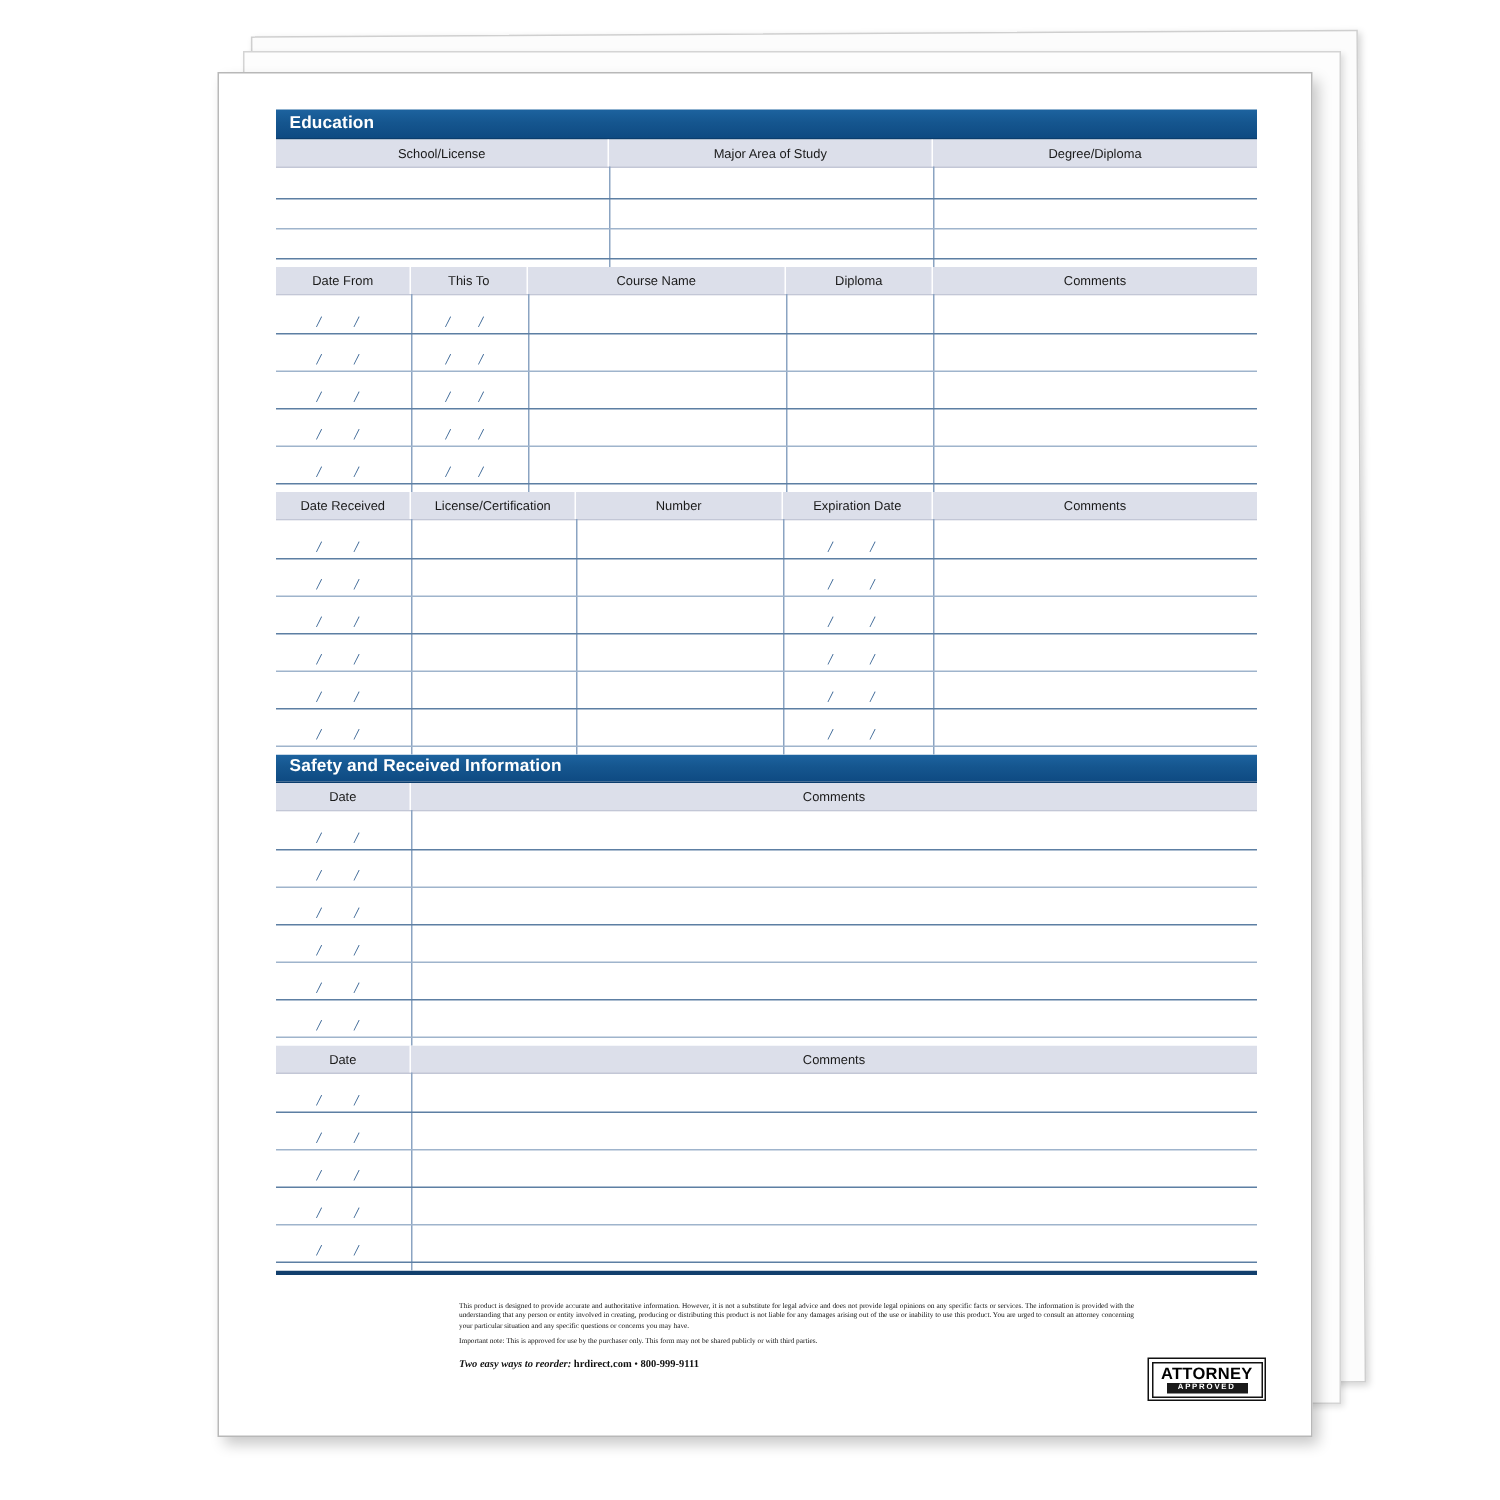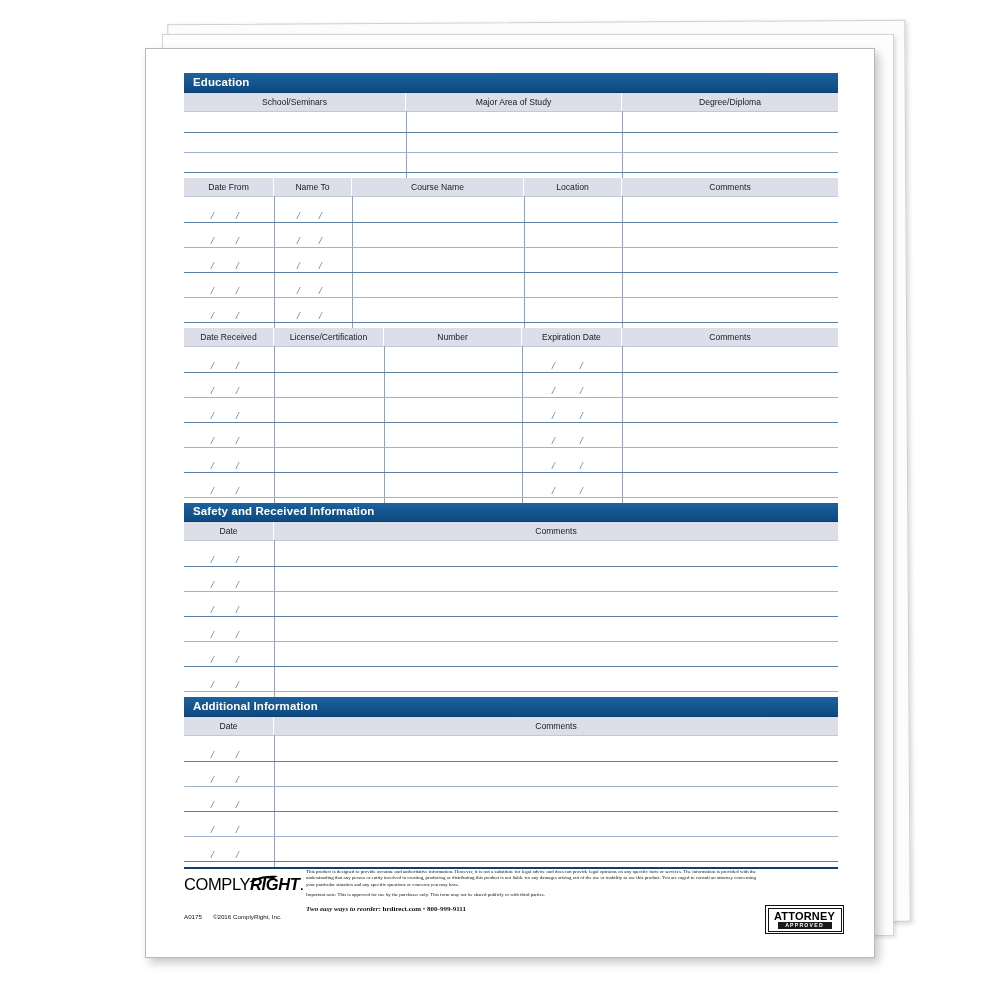--- a/index.html
+++ b/index.html
@@ -232,38 +232,38 @@
 <div id="stage">
 
   <div class="sheet-back"></div>
   <div class="sheet-back2"></div>
 
   <div class="sheet-front">
     <div class="page-inner" id="sections-root">
         <div class="section">
           <div class="section-title">Education</div>
           <div class="col-head">
-            <div class="cell" style="width: 222px;">School/Seminars</div>
+            <div class="cell" style="width: 222px;">School/License</div>
             <div class="cell" style="width: 216px;">Major Area of Study</div>
             <div class="cell" style="width: 216px;">Degree/Diploma</div>
           </div>
           <div class="ruled" style="height: 66px;">
             <div class="vline thru" style="left: 222px;"></div>
             <div class="vline thru" style="left: 438px;"></div>
             <div class="rule-line dark" style="top: 20px;"></div>
             <div class="rule-line" style="top: 40px;"></div>
             <div class="rule-line dark" style="top: 60px;"></div>
           </div>
         </div>
         <div class="section">
           <div class="col-head">
             <div class="cell" style="width: 90px;">Date From</div>
-            <div class="cell" style="width: 78px;">Name To</div>
+            <div class="cell" style="width: 78px;">This To</div>
             <div class="cell" style="width: 172px;">Course Name</div>
-            <div class="cell" style="width: 98px;">Location</div>
+            <div class="cell" style="width: 98px;">Diploma</div>
             <div class="cell" style="width: 216px;">Comments</div>
           </div>
           <div class="ruled" style="height: 131px;">
             <div class="vline thru" style="left: 90px;"></div>
             <div class="vline thru" style="left: 168px;"></div>
             <div class="vline thru" style="left: 340px;"></div>
             <div class="vline thru" style="left: 438px;"></div>
             <div class="rule-line dark" style="top: 25px;"></div>
             <span class="slash" style="left: 27px; top: 13px;">/</span>
             <span class="slash" style="left: 52.2px; top: 13px;">/</span>
@@ -358,21 +358,20 @@
             <span class="slash" style="left: 52.2px; top: 88px;">/</span>
             <div class="rule-line dark" style="top: 125px;"></div>
             <span class="slash" style="left: 27px; top: 113px;">/</span>
             <span class="slash" style="left: 52.2px; top: 113px;">/</span>
             <div class="rule-line" style="top: 150px;"></div>
             <span class="slash" style="left: 27px; top: 138px;">/</span>
             <span class="slash" style="left: 52.2px; top: 138px;">/</span>
           </div>
         </div>
         <div class="section">
-          <div class="section-title">Additional Information</div>
           <div class="col-head">
             <div class="cell" style="width: 90px;">Date</div>
             <div class="cell" style="width: 564px;">Comments</div>
           </div>
           <div class="ruled" style="height: 131px;">
             <div class="vline thru" style="left: 90px;"></div>
             <div class="rule-line dark" style="top: 25px;"></div>
             <span class="slash" style="left: 27px; top: 13px;">/</span>
             <span class="slash" style="left: 52.2px; top: 13px;">/</span>
             <div class="rule-line" style="top: 50px;"></div>
@@ -387,33 +386,20 @@
             <div class="rule-line dark" style="top: 125px;"></div>
             <span class="slash" style="left: 27px; top: 113px;">/</span>
             <span class="slash" style="left: 52.2px; top: 113px;">/</span>
           </div>
           <div class="bottom-rule"></div>
         </div>
       </div>
 
     <div class="footer">
 
-      <div class="logo-block">
-        <div class="logo-text">
-          <span class="lite">COMPLY</span><span class="ital">RIGHT</span><span class="lite">.</span>
-          <span class="logo-swoosh">
-            <svg width="34" height="11" viewBox="0 0 34 11">
-              <path d="M1 9 C8 2, 20 0, 32 1 L26 4 C18 2, 9 5, 3 10 Z" fill="#000"></path>
-            </svg>
-          </span>
-        </div>
-        <div class="logo-sub">
-          <span class="code">A0175</span><span>©2016 ComplyRight, Inc.</span>
-        </div>
-      </div>
 
       <div class="legal">
         <p>This product is designed to provide accurate and authoritative information. However, it is not a substitute for legal advice and does not provide legal opinions on any specific facts or services. The information is provided with the understanding that any person or entity involved in creating, producing or distributing this product is not liable for any damages arising out of the use or inability to use this product. You are urged to consult an attorney concerning your particular situation and any specific questions or concerns you may have.</p>
         <p class="note">Important note: This is approved for use by the purchaser only. This form may not be shared publicly or with third parties.</p>
         <div class="reorder">
           <span class="ital">Two easy ways to reorder:</span>
           <span class="bold">hrdirect.com</span>
           <span>•</span>
           <span class="bold">800-999-9111</span>
         </div>

